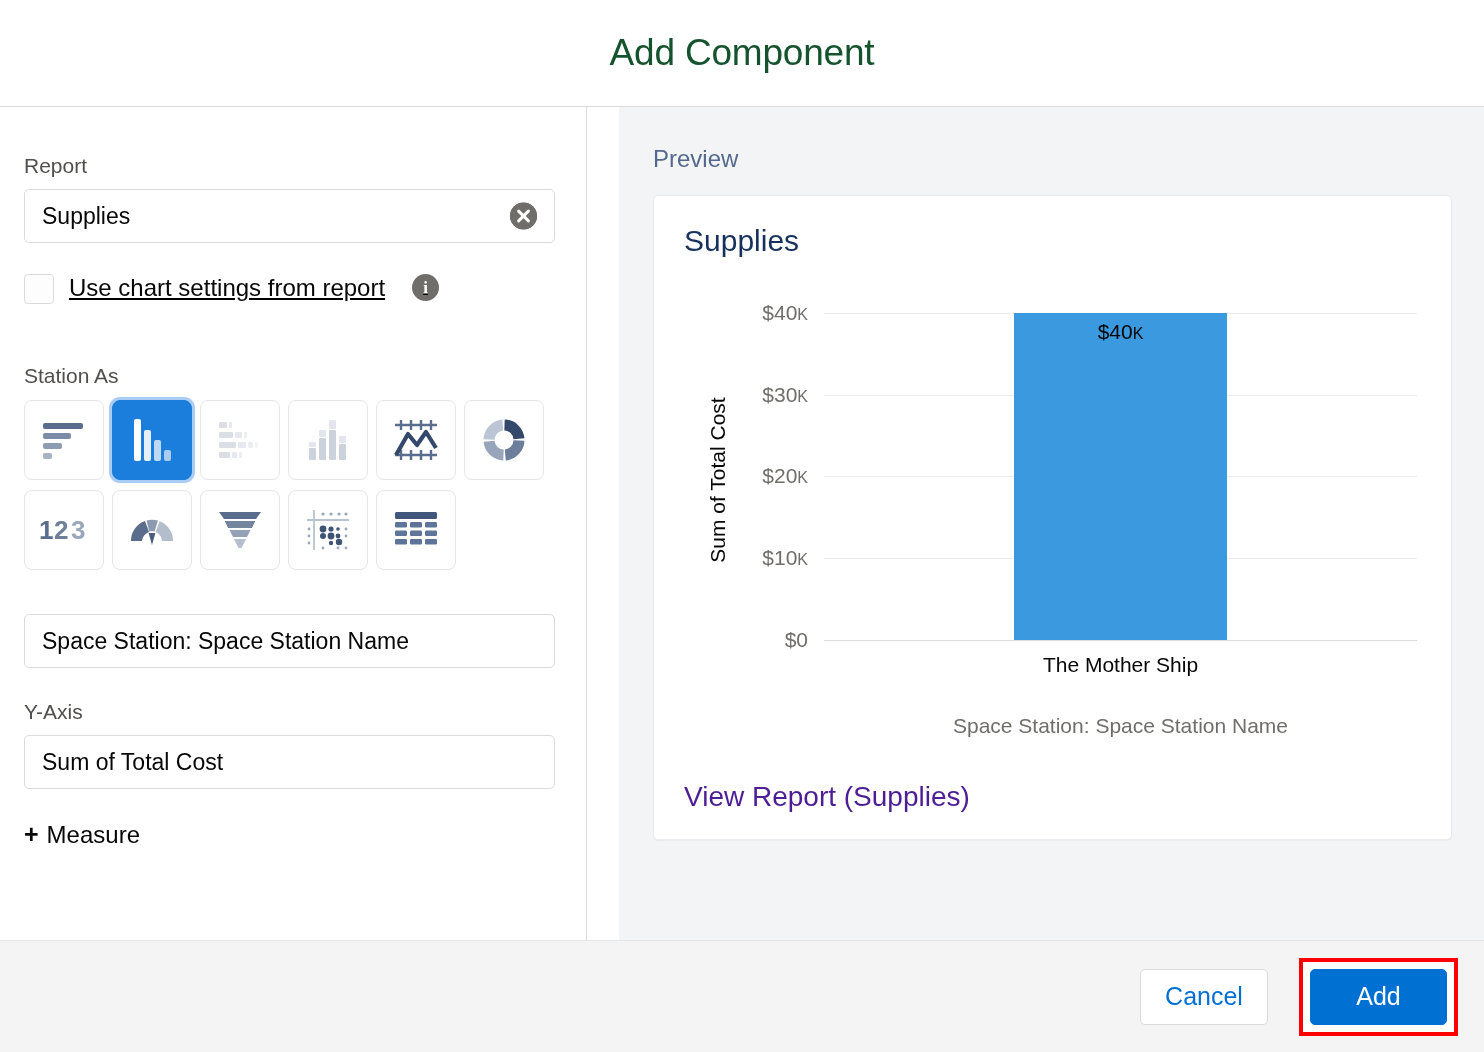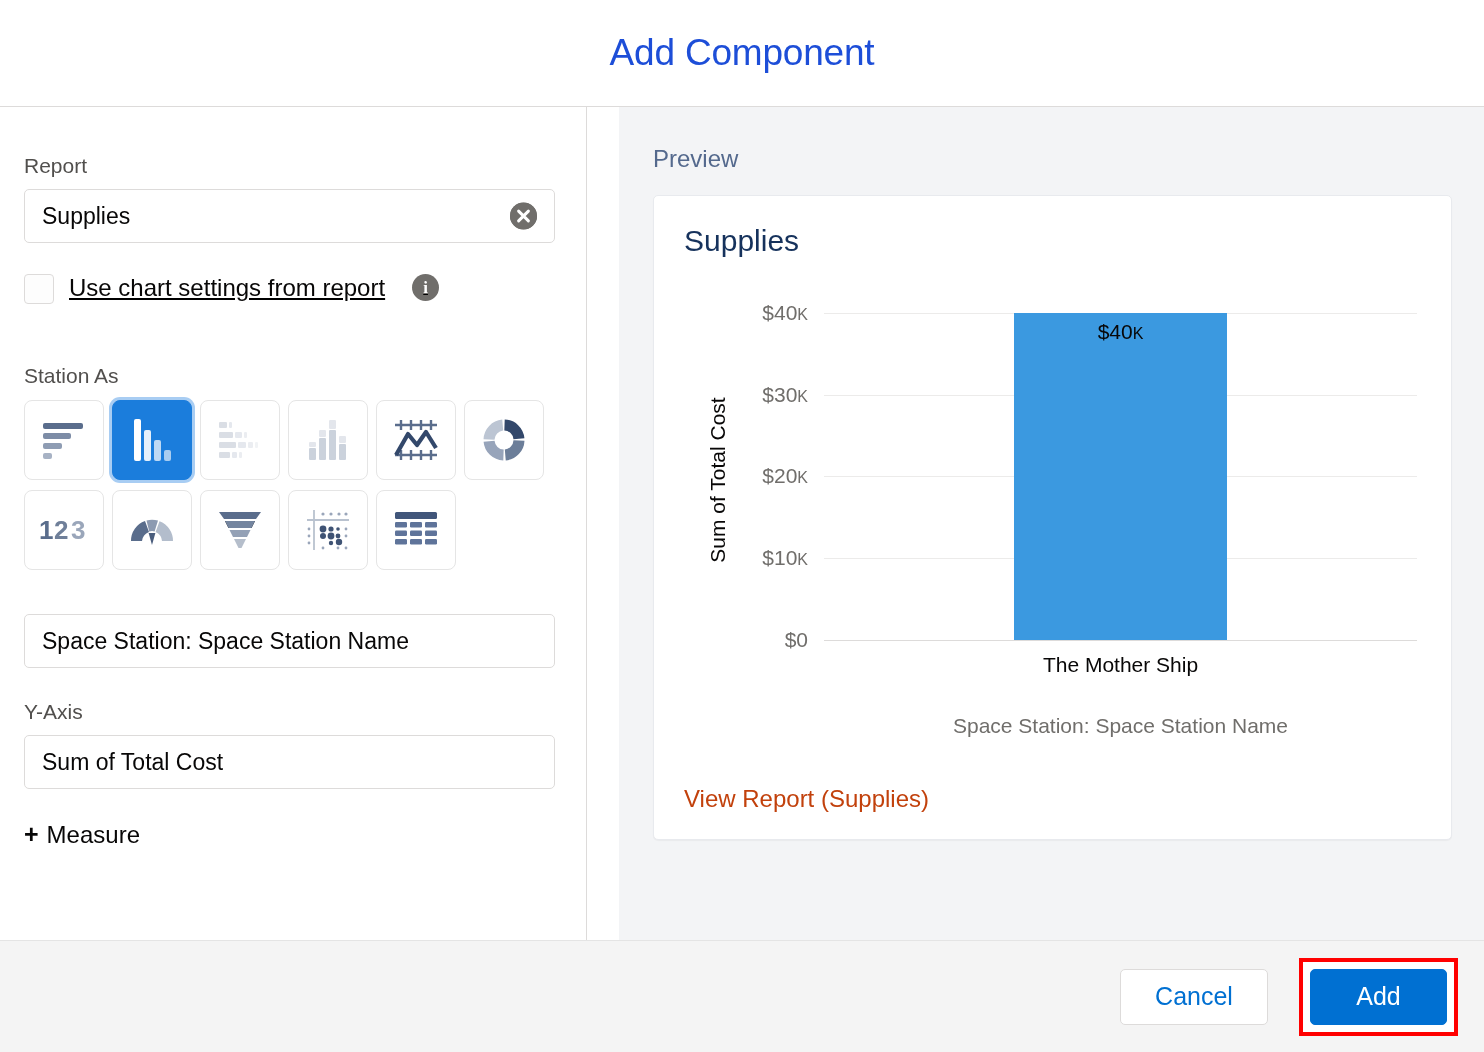--- a/index.html
+++ b/index.html
@@ -21,21 +21,21 @@
     height: 107px;
     flex: 0 0 107px;
     display: flex; align-items: center; justify-content: center;
     background: #ffffff;
     border-bottom: 1px solid #dddbda;
     position: relative;
   }
   .dlg-title {
     font-size: 37px;
     font-weight: 400;
-    color: #1d4ed8;
+    color: #14532d;
     letter-spacing: -0.2px;
   }
 
   
   .dlg-body {
     flex: 1 1 auto;
     display: flex;
     min-height: 0;
     background: #ffffff;
     gap: 32px;
@@ -253,22 +253,22 @@
     left: 140px; right: 4px;
     bottom: -58px;
     text-align: center;
     font-size: 21px;
     color: #706e6b;
   }
   .view-report-link {
     position: absolute;
     left: 30px;
     bottom: 26px;
-    font-size: 24px;
-    color: #c2410c;
+    font-size: 28px;
+    color: #4c1d95;
     text-decoration: none;
     cursor: pointer;
   }
 
   
   .dlg-footer {
     height: 112px;
     flex: 0 0 112px;
     background: #f4f4f4;
     border-top: 1px solid #e4e4e4;
@@ -280,21 +280,21 @@
   }
   .btn {
     height: 56px;
     border-radius: 5px;
     font-size: 25px;
     font-family: "Liberation Sans", sans-serif;
     cursor: pointer;
     display: flex; align-items: center; justify-content: center;
   }
   .btn-cancel {
-    width: 148px;
+    width: 128px;
     background: #ffffff;
     border: 1px solid #dddbda;
     color: #0070d2;
     margin-right: 31px;
   }
   .add-highlight {
     border: 4px solid #ff0000;
     padding: 7px;
     background: #ffffff;
     display: inline-flex;

